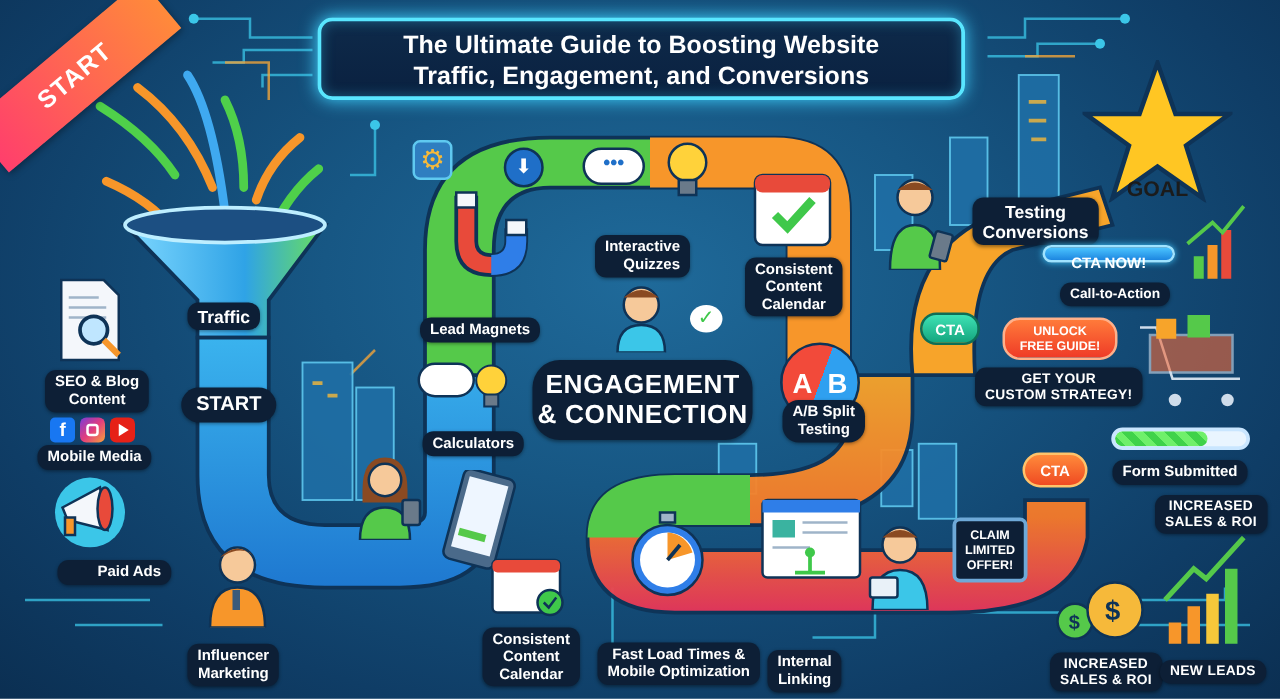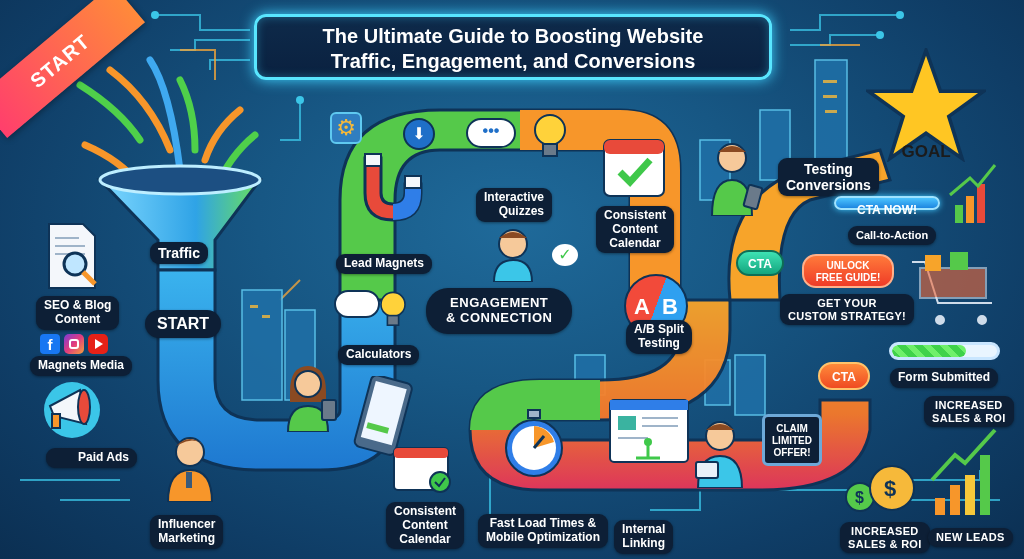--- a/index.html
+++ b/index.html
@@ -19,21 +19,21 @@
     color: #fff;
     font-weight: bold;
     text-align: center;
     border-radius: 9px;
     padding: 3px 8px;
     line-height: 1.15;
     font-size: 12px;
     box-shadow: 0 1px 3px rgba(0,0,0,.4);
     white-space: nowrap;
   }
-  .label.big { font-size: 13px; border-radius: 22px; padding: 8px 20px; letter-spacing: .5px; }
+  .label.big { font-size: 21px; border-radius: 22px; padding: 8px 4px; letter-spacing: .5px; }
   .label.caps { letter-spacing: .3px; }
 
   .title-box {
     position: absolute; left: 254px; top: 14px; width: 518px; height: 66px;
     border: 3px solid #59e6ff; border-radius: 12px;
     background: linear-gradient(180deg, #0e2a4a, #0a2140);
     box-shadow: 0 0 14px #3fd3ff, inset 0 0 10px rgba(63,211,255,.35);
     text-align: center; padding-top: 7px;
   }
   .title-box .t1, .title-box .t2 {
@@ -253,21 +253,21 @@
     <div>Content</div>
   </div>
 
   <div class="icon" style="left:40px;top:334px;width:20px;height:20px;background:#1877f2;border-radius:4px;color:#fff;font-weight:bold;text-align:center;line-height:22px;font-size:15px;">f</div>
   <div class="icon" style="left:64px;top:334px;width:20px;height:20px;background:linear-gradient(135deg,#7a3bd8,#e23d7e,#f7a23a);border-radius:5px;">
     <div style="position:absolute;left:5px;top:5px;width:10px;height:10px;border:2px solid #fff;border-radius:3px;"></div>
   </div>
   <div class="icon" style="left:88px;top:334px;width:20px;height:20px;background:#e62117;border-radius:5px;">
     <div style="position:absolute;left:7px;top:5px;width:0;height:0;border-left:8px solid #fff;border-top:5px solid transparent;border-bottom:5px solid transparent;"></div>
   </div>
-  <div class="label" style="left:30px;top:356px;">Magnets Media</div>
+  <div class="label" style="left:30px;top:356px;">Mobile Media</div>
 
   <svg class="icon" style="left:40px;top:380px" width="64" height="58" viewBox="0 0 64 58">
     <circle cx="32" cy="30" r="28" fill="#3bc6e8"></circle>
     <path d="M10 26 L40 10 L46 44 L14 36 Z" fill="#f4f7fb" stroke="#0e3357" stroke-width="2"></path>
     <ellipse cx="44" cy="27" rx="6" ry="17" fill="#e84a3a" stroke="#0e3357" stroke-width="2"></ellipse>
     <rect x="12" y="34" width="8" height="14" fill="#f7962a" stroke="#0e3357" stroke-width="2"></rect>
   </svg>
   <div class="label" style="left:46px;top:448px;padding-left:32px;">Paid Ads</div>
 
   <svg class="icon" style="left:160px;top:432px" width="70" height="70" viewBox="0 0 70 70">

